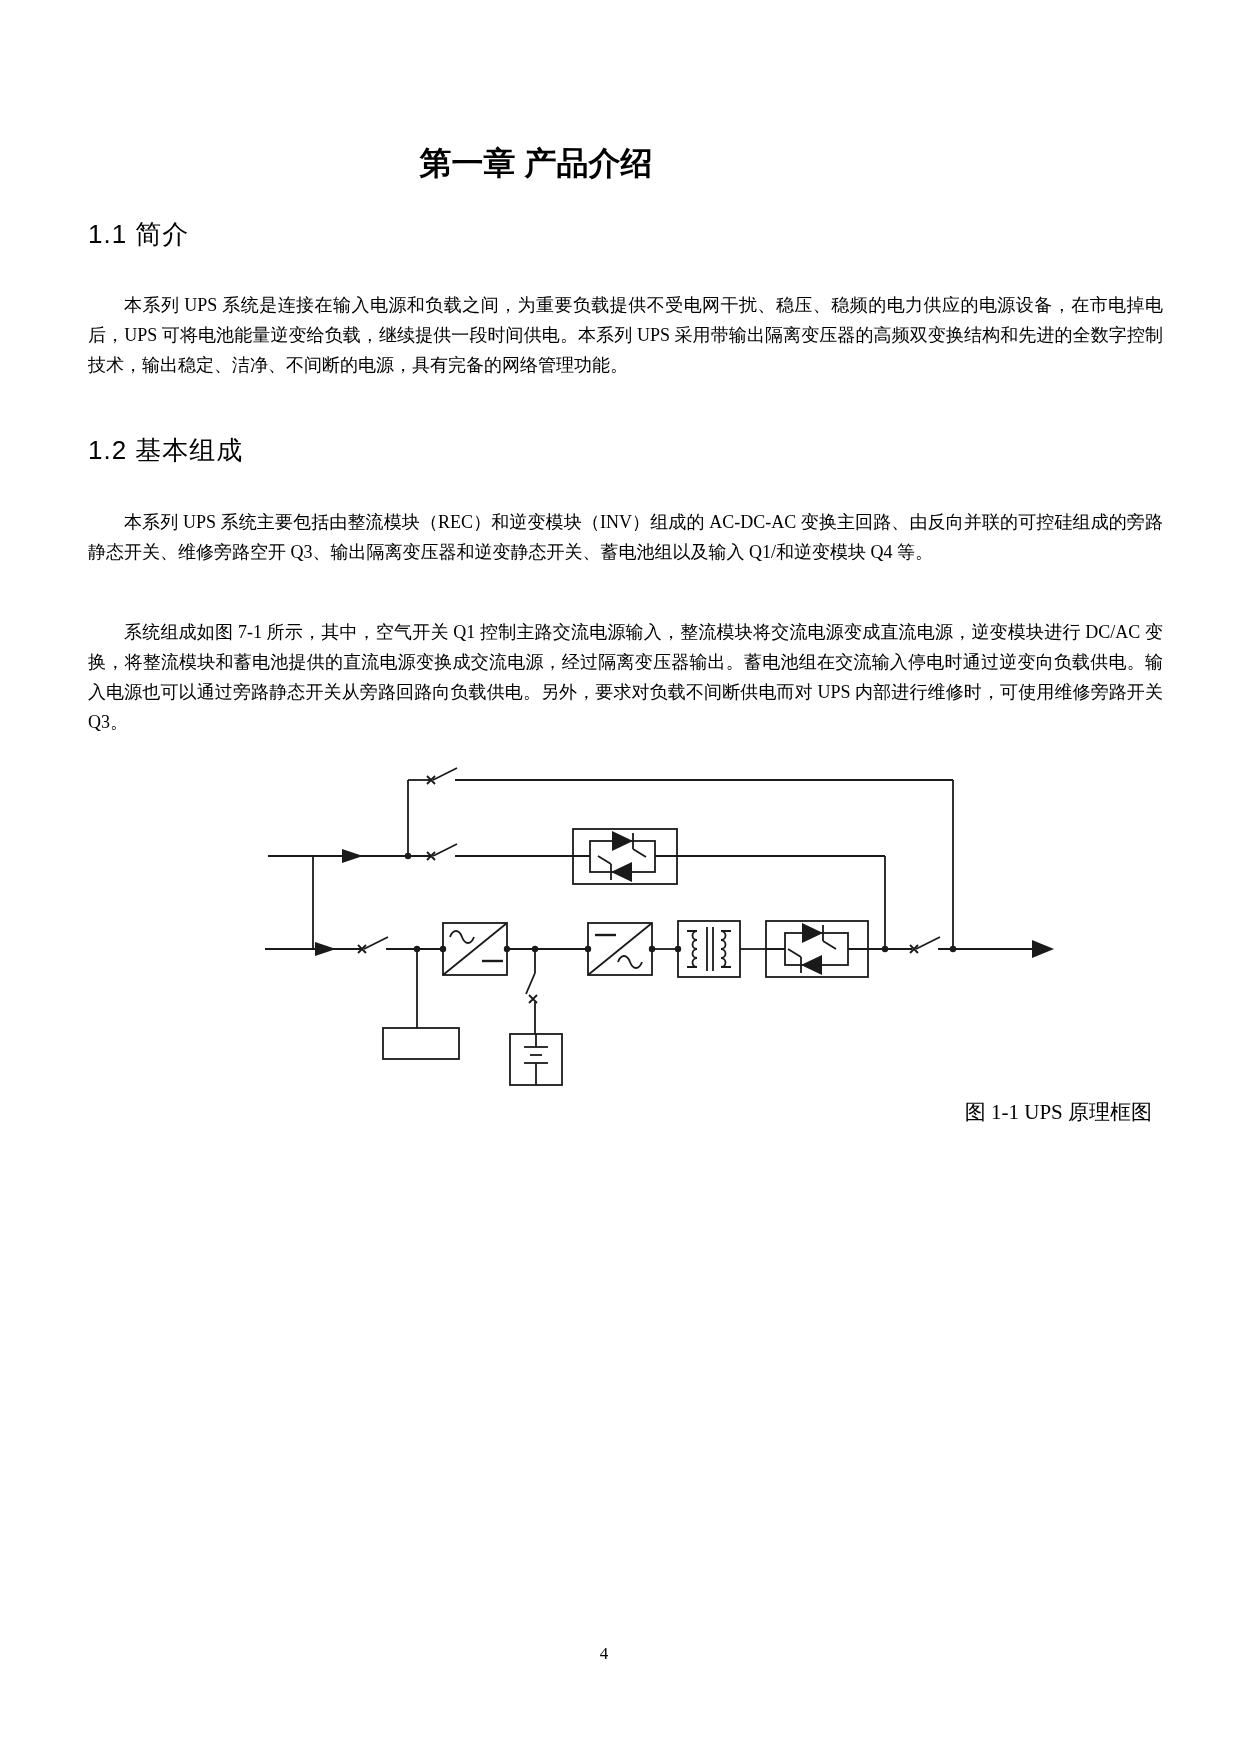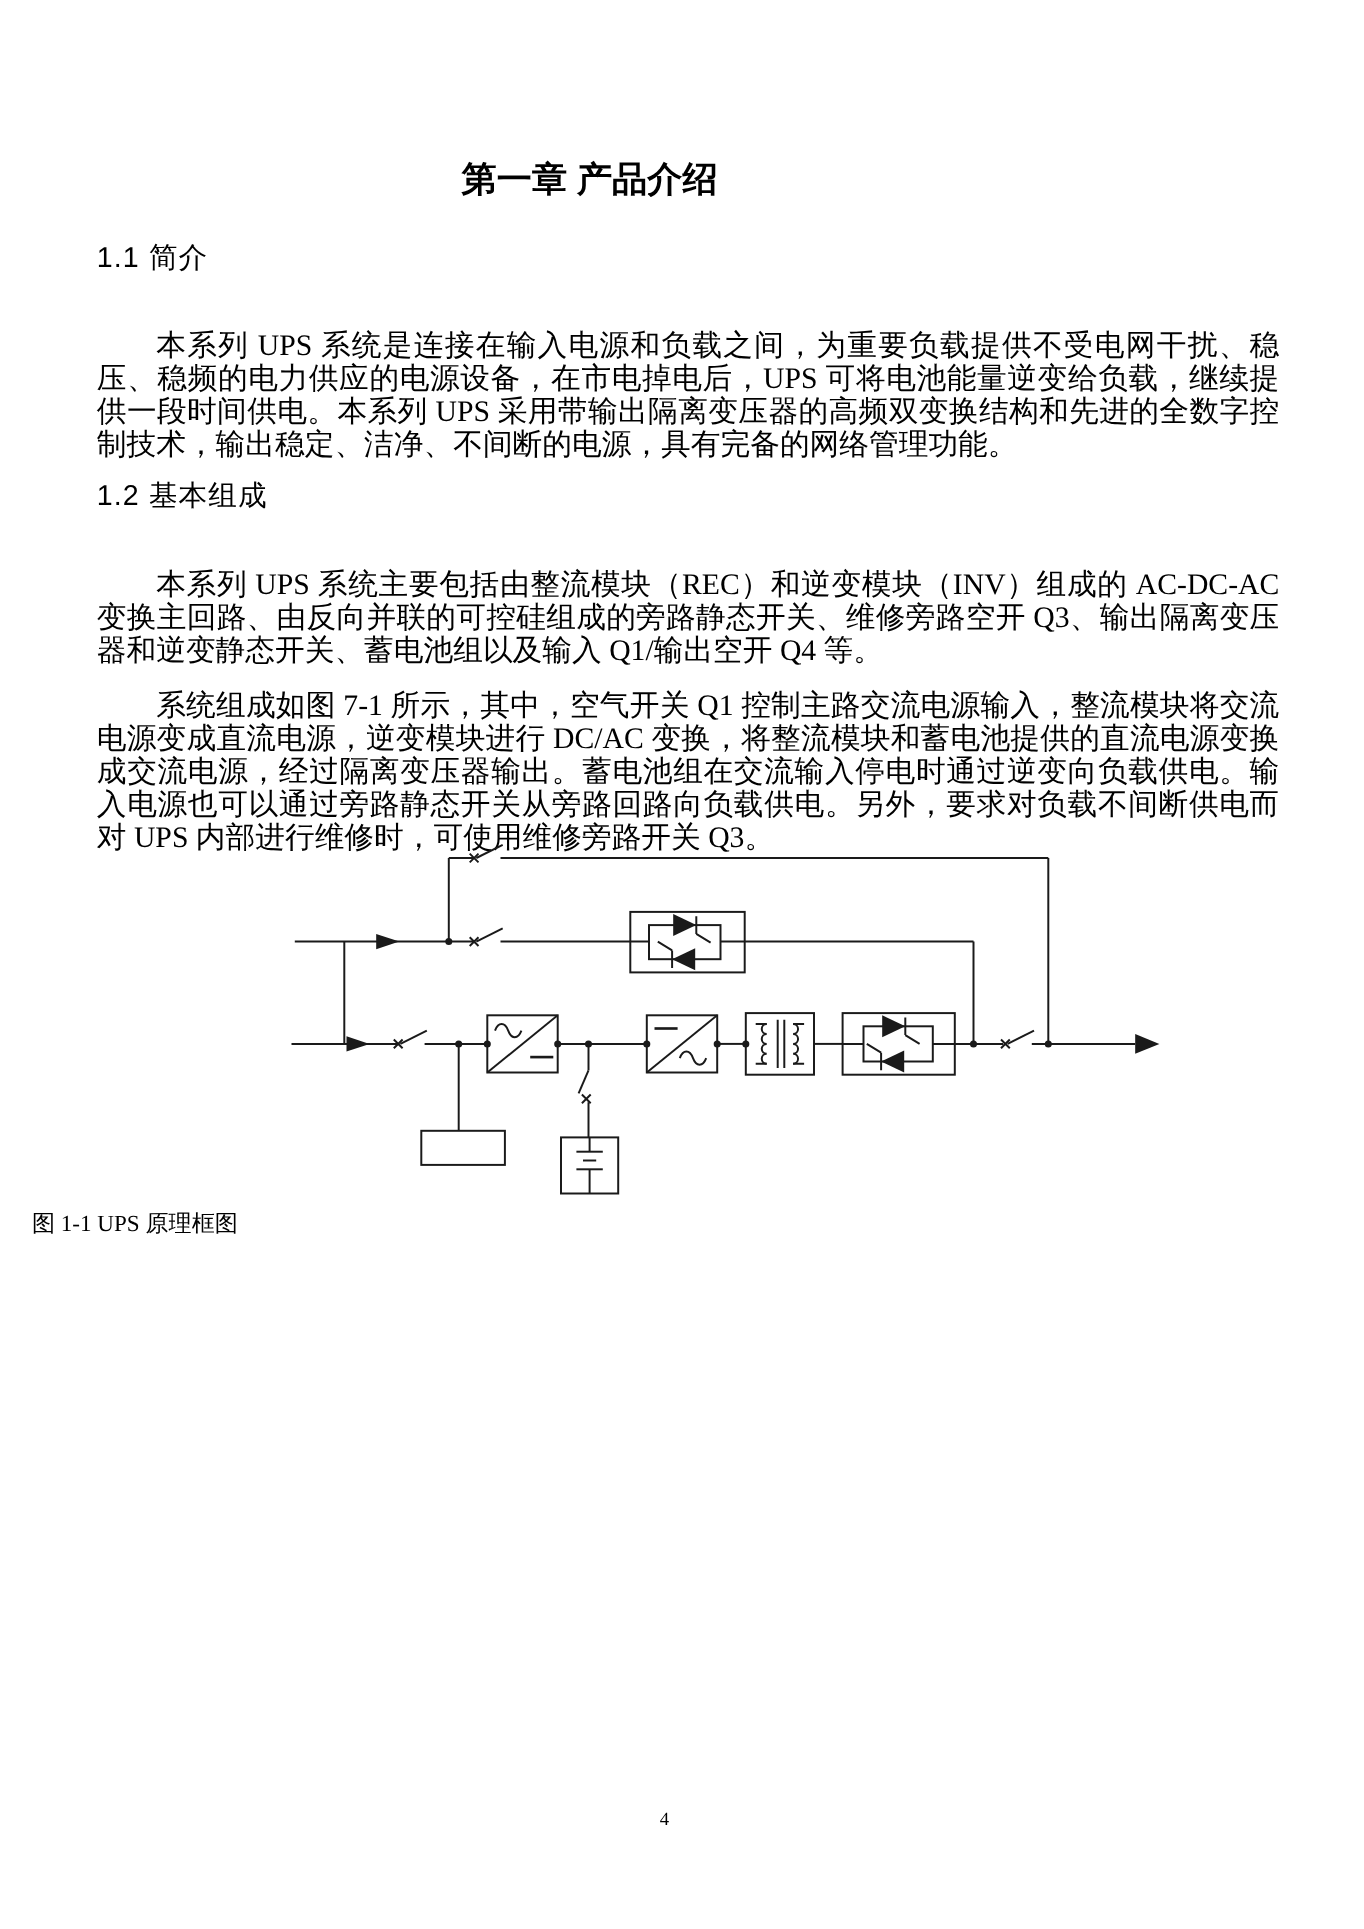--- a/index.html
+++ b/index.html
@@ -14,49 +14,49 @@
   .sec-heading{
     position:absolute;left:88px;
     font-family:"Liberation Sans",sans-serif;font-weight:normal;font-size:26px;line-height:30px;
     letter-spacing:1px;
     text-align:center;
   }
   .sec-heading.h11{top:219px;}
   .sec-heading.h12{top:435px;}
   .body-para{
     position:absolute;left:88px;width:1075px;
-    font-size:27px;line-height:30px;text-align:justify;text-indent:2em;
+    font-size:18px;line-height:30px;text-align:justify;text-indent:2em;
   }
   .para-1{top:272px;}
   .para-2{top:489px;}
   .para-3{top:599px;}
   .figure-svg{position:absolute;left:240px;top:755px;width:840px;height:345px;}
   .figure-caption{
-    position:absolute;left:0;top:1097px;width:1152px;text-align:left;
-    font-size:21px;line-height:30px;padding-left:29px;
+    position:absolute;left:0;top:1097px;width:1152px;text-align:right;
+    font-size:21px;line-height:30px;
   }
   .page-number{
     position:absolute;left:0;top:1643px;width:1208px;text-align:center;
     font-size:17px;line-height:22px;
   }
   svg .ln{stroke:#1a1a1a;stroke-width:1.8;fill:none;}
   svg .thick{stroke:#1a1a1a;stroke-width:2.4;fill:none;}
   svg .solid{fill:#1a1a1a;stroke:none;}
   svg .dot{fill:#1a1a1a;stroke:none;}
 </style>
 </head>
 <body>
 
 <div class="page-title">第一章 产品介绍</div>
 
 <div class="sec-heading h11">1.1 简介</div>
 <p class="body-para para-1">本系列 UPS 系统是连接在输入电源和负载之间，为重要负载提供不受电网干扰、稳压、稳频的电力供应的电源设备，在市电掉电后，UPS 可将电池能量逆变给负载，继续提供一段时间供电。本系列 UPS 采用带输出隔离变压器的高频双变换结构和先进的全数字控制技术，输出稳定、洁净、不间断的电源，具有完备的网络管理功能。</p>
 
 <div class="sec-heading h12">1.2 基本组成</div>
-<p class="body-para para-2">本系列 UPS 系统主要包括由整流模块（REC）和逆变模块（INV）组成的 AC-DC-AC 变换主回路、由反向并联的可控硅组成的旁路静态开关、维修旁路空开 Q3、输出隔离变压器和逆变静态开关、蓄电池组以及输入 Q1/输出空开 Q4 等。</p>
+<p class="body-para para-2">本系列 UPS 系统主要包括由整流模块（REC）和逆变模块（INV）组成的 AC-DC-AC 变换主回路、由反向并联的可控硅组成的旁路静态开关、维修旁路空开 Q3、输出隔离变压器和逆变静态开关、蓄电池组以及输入 Q1/和逆变模块 Q4 等。</p>
 <p class="body-para para-3">系统组成如图 7-1 所示，其中，空气开关 Q1 控制主路交流电源输入，整流模块将交流电源变成直流电源，逆变模块进行 DC/AC 变换，将整流模块和蓄电池提供的直流电源变换成交流电源，经过隔离变压器输出。蓄电池组在交流输入停电时通过逆变向负载供电。输入电源也可以通过旁路静态开关从旁路回路向负载供电。另外，要求对负载不间断供电而对 UPS 内部进行维修时，可使用维修旁路开关 Q3。</p>
 
 <svg class="figure-svg" viewBox="240 755 840 345" xmlns="http://www.w3.org/2000/svg" aria-hidden="true">
 
   <g>
     <path class="ln" d="M408,856 V780"></path>
     <g>
       <path class="ln" d="M408,780 H430"></path>
       <path class="ln" d="M427,776 L435,784 M427,784 L435,776"></path>
       <path class="ln" d="M433,780 L457,768"></path>

